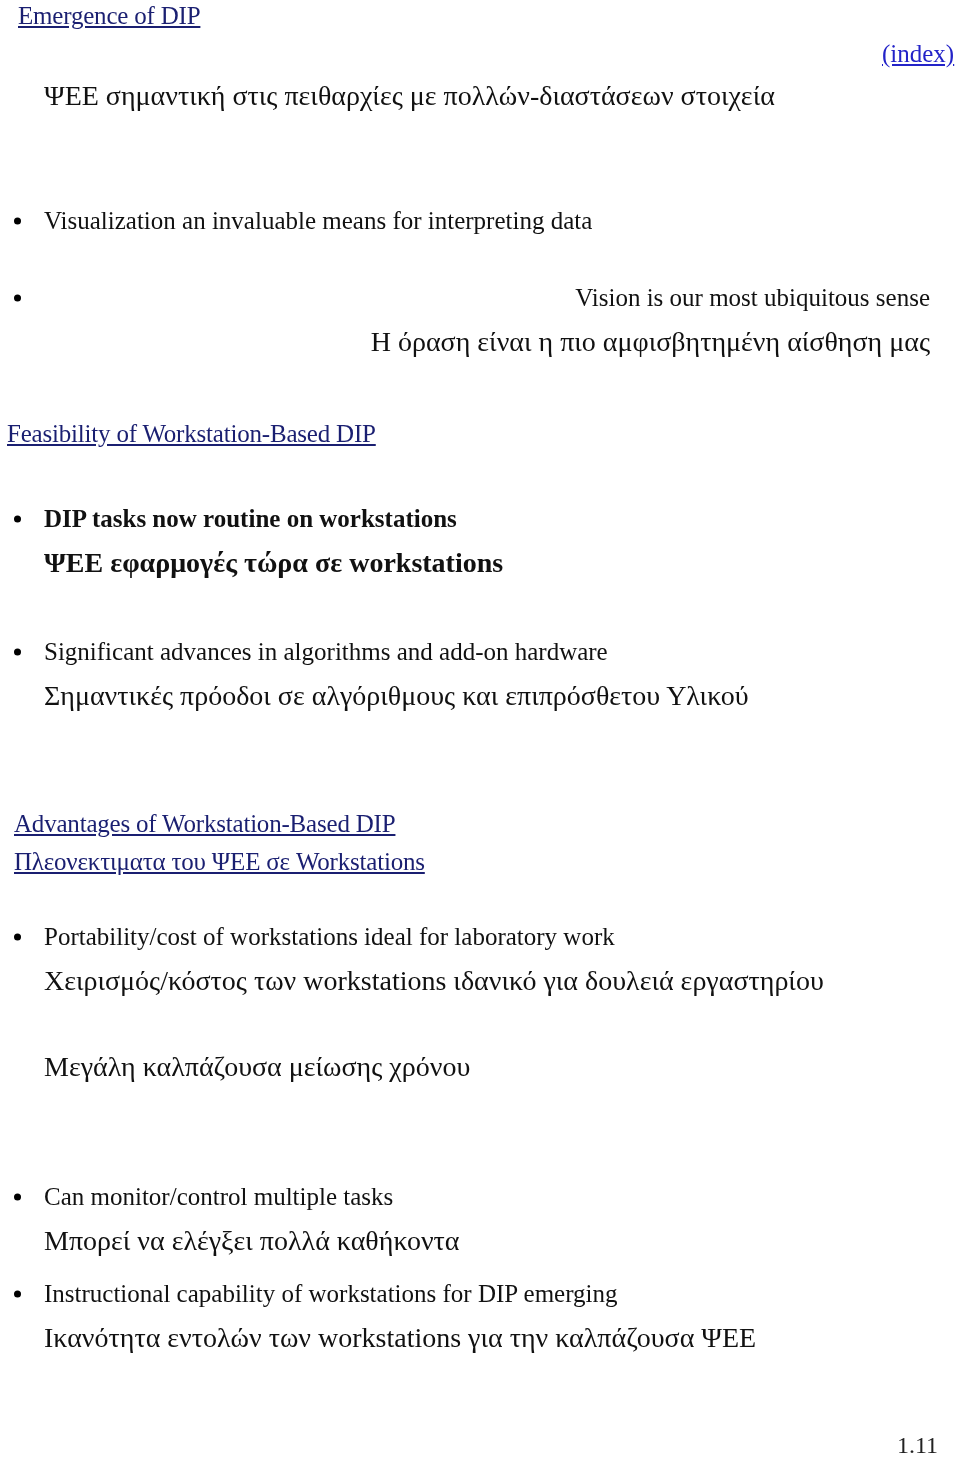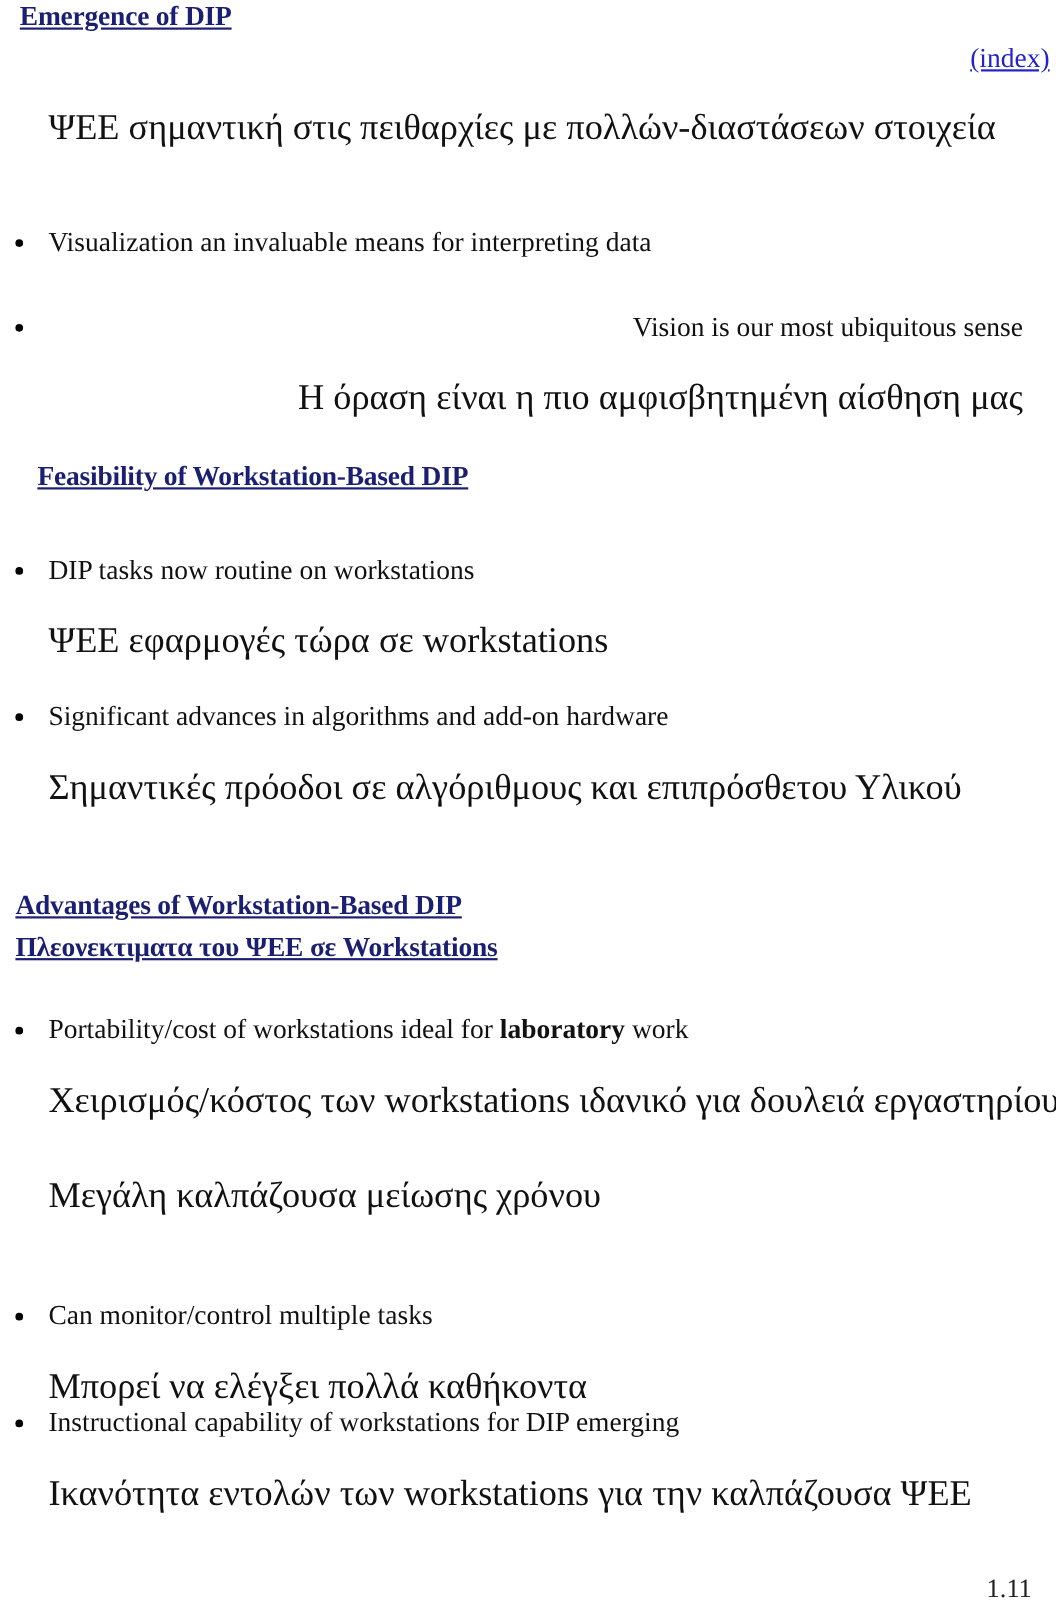--- a/index.html
+++ b/index.html
@@ -18,21 +18,21 @@
 
   .page {
     position: relative;
     width: 960px;
     height: 1473px;
   }
 
   
   .heading {
     position: absolute;
-    font-weight: bold;
+    font-weight: normal;
     color: #1a1f71;
     text-decoration: underline;
     font-size: 25px;
     letter-spacing: -0.2px;
     white-space: nowrap;
   }
 
   
   .index-link {
     position: absolute;
@@ -67,28 +67,27 @@
     display: block;
     margin-left: 44px;
     font-size: 25px;
     line-height: 44px;
     color: #111111;
     white-space: nowrap;
   }
   .line-gr {
     display: block;
     margin-left: 44px;
-    font-size: 33px;
+    font-size: 28px;
     line-height: 44px;
     color: #111111;
     white-space: nowrap;
-    margin-top: 20px;
   }
   .bold {
-    font-weight: bold;
+    font-weight: normal;
   }
 
   
   .page-number {
     position: absolute;
     right: 22px;
     bottom: 14px;
     font-size: 24px;
     color: #222222;
     white-space: nowrap;
@@ -120,23 +119,23 @@
   <div class="bullet-block" style="top:276px;text-align:right;">
     <div class="bullet-row">
       <span class="bullet-dot"></span>
       <span class="line-en">Vision is our most ubiquitous sense</span>
     </div>
     <div class="bullet-row">
       <span class="line-gr">Η όραση είναι η πιο αμφισβητημένη αίσθηση μας</span>
     </div>
   </div>
 
-  <div class="heading" style="left:34px; top:420px;">Feasibility of Workstation-Based DIP</div>
+  <div class="heading" style="left:7px; top:420px;">Feasibility of Workstation-Based DIP</div>
 
-  <div class="bullet-block" style="top:497px;">
+  <div class="bullet-block" style="top:497px;font-weight:bold;">
     <div class="bullet-row">
       <span class="bullet-dot"></span>
       <span class="line-en">DIP tasks now routine on workstations</span>
     </div>
     <div class="bullet-row">
       <span class="line-gr">ΨΕΕ εφαρμογές τώρα σε workstations</span>
     </div>
   </div>
 
   <div class="bullet-block" style="top:630px;">

